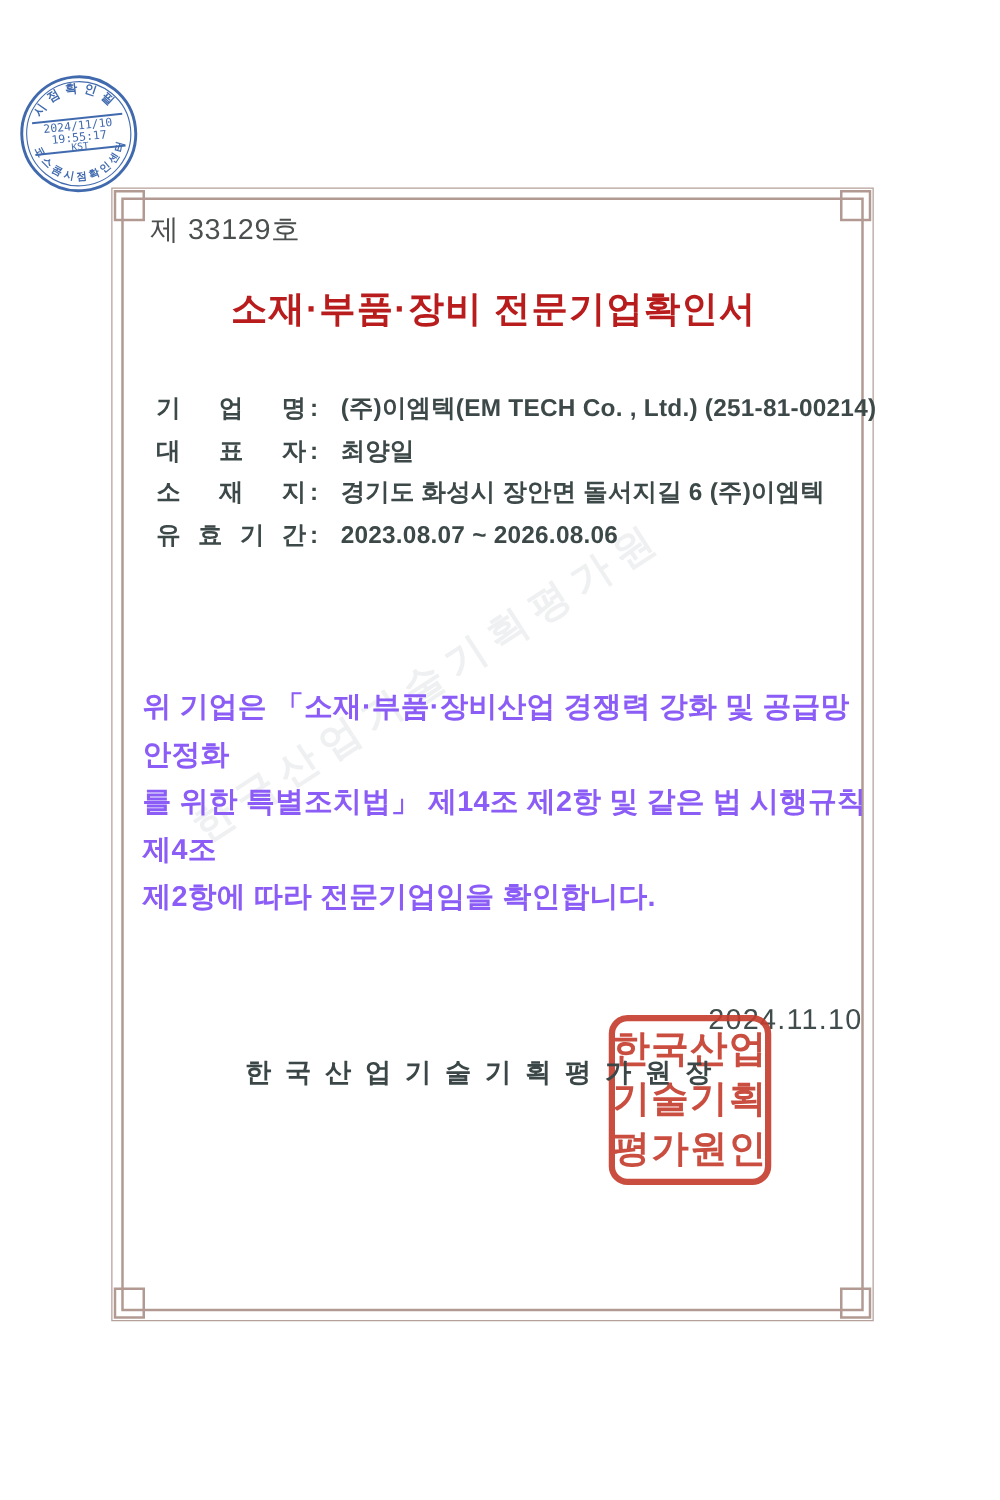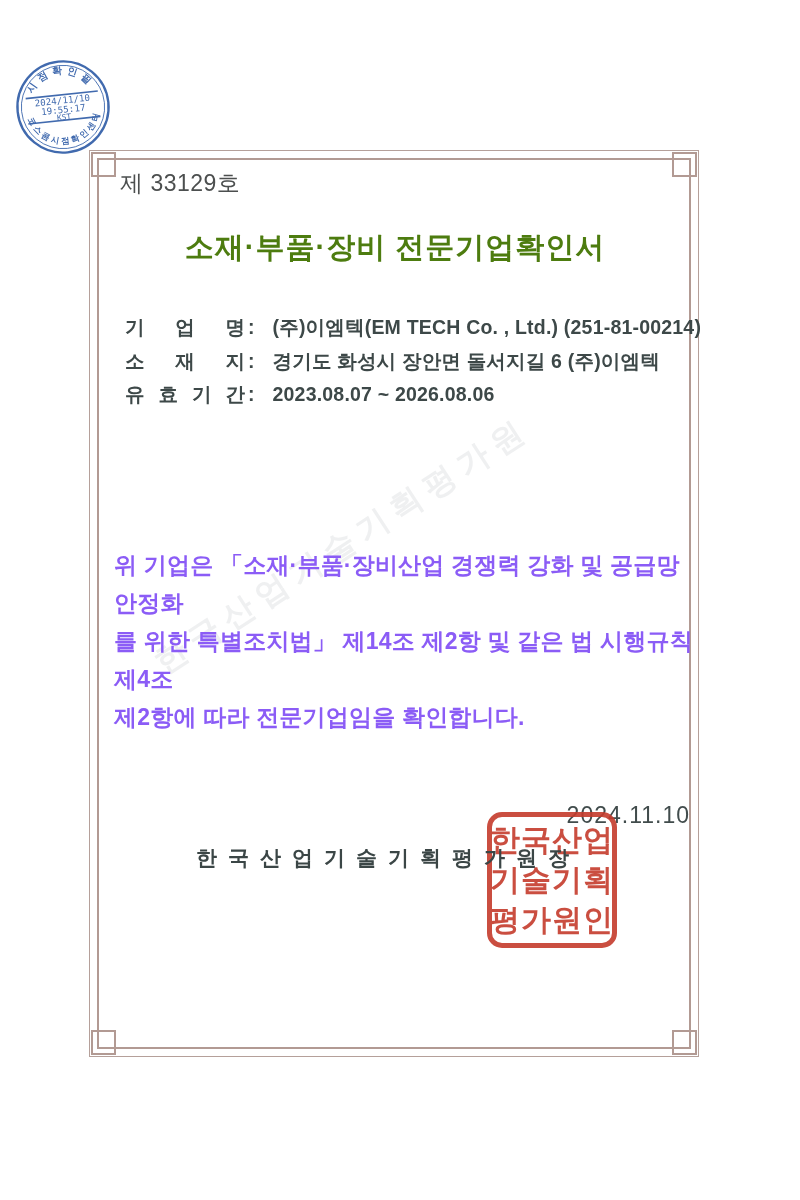--- a/index.html
+++ b/index.html
@@ -16,21 +16,21 @@
   .frame-outer{position:absolute;left:89px;top:150px;width:610px;height:907px;border:1.6px solid #b5a09a;box-sizing:border-box;}
   .frame-inner{position:absolute;left:97px;top:158px;width:594px;height:891px;border:2.6px solid #b29a93;box-sizing:border-box;}
   .corner{position:absolute;width:25px;height:25px;border:2.6px solid #b29a93;box-sizing:border-box;background:transparent;}
   .corner.tl{left:91px;top:152px;}
   .corner.tr{left:672px;top:152px;}
   .corner.bl{left:91px;top:1030px;}
   .corner.br{left:672px;top:1030px;}
 
   
   .doc-number{position:absolute;left:120px;top:168px;font-size:23px;color:#4c4f4f;letter-spacing:.5px;}
-  .cert-title{position:absolute;left:90px;top:228px;width:610px;text-align:center;font-size:29px;font-weight:700;color:#4d7c0f;letter-spacing:1px;}
+  .cert-title{position:absolute;left:90px;top:228px;width:610px;text-align:center;font-size:29px;font-weight:700;color:#b91c1c;letter-spacing:1px;}
 
   .fields{position:absolute;left:125px;top:311px;font-size:19.5px;font-weight:600;color:#3d4848;}
   .field-row{height:33.5px;line-height:33.5px;white-space:nowrap;}
   .field-label{display:inline-block;width:120px;text-align:justify;text-align-last:justify;}
   .field-colon{display:inline-block;margin-left:3px;}
   .field-value{display:inline-block;margin-left:18px;letter-spacing:.2px;}
 
   .watermark{
     position:absolute;left:170px;top:640px;z-index:0;
     transform:rotate(-33deg);transform-origin:left bottom;
@@ -97,20 +97,23 @@
 
   <div class="doc-number">제 33129호</div>
 
   <div class="cert-title">소재·부품·장비 전문기업확인서</div>
 
   <div class="fields">
     <div class="field-row">
       <span class="field-label">기 업 명</span><span class="field-colon">:</span><span class="field-value">(주)이엠텍(EM TECH Co. , Ltd.) (251-81-00214)</span>
     </div>
     <div class="field-row">
+      <span class="field-label">대 표 자</span><span class="field-colon">:</span><span class="field-value">최양일</span>
+    </div>
+    <div class="field-row">
       <span class="field-label">소 재 지</span><span class="field-colon">:</span><span class="field-value">경기도 화성시 장안면 돌서지길 6 (주)이엠텍</span>
     </div>
     <div class="field-row">
       <span class="field-label">유 효 기 간</span><span class="field-colon">:</span><span class="field-value">2023.08.07 ~ 2026.08.06</span>
     </div>
   </div>
 
   <div class="watermark">한국산업기술기획평가원</div>
 
   <div class="body-text">위 기업은 「소재·부품·장비산업 경쟁력 강화 및 공급망 안정화

